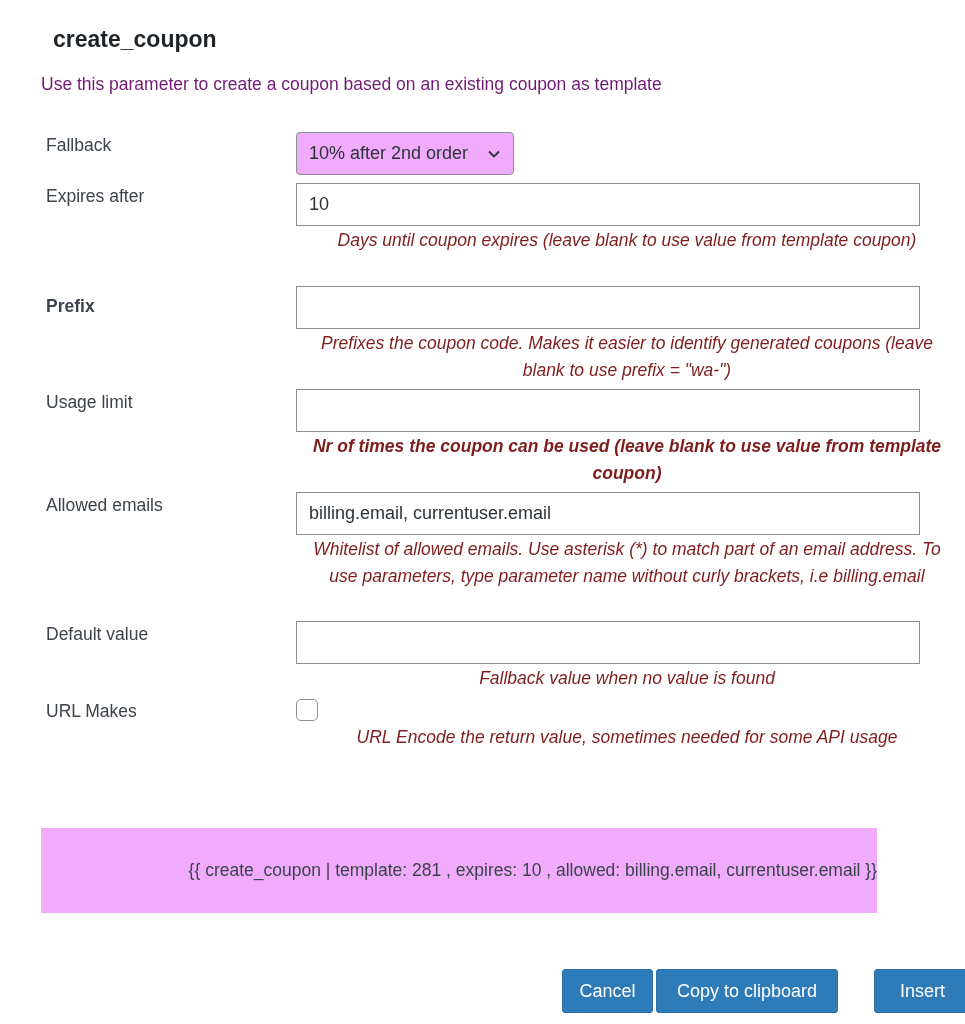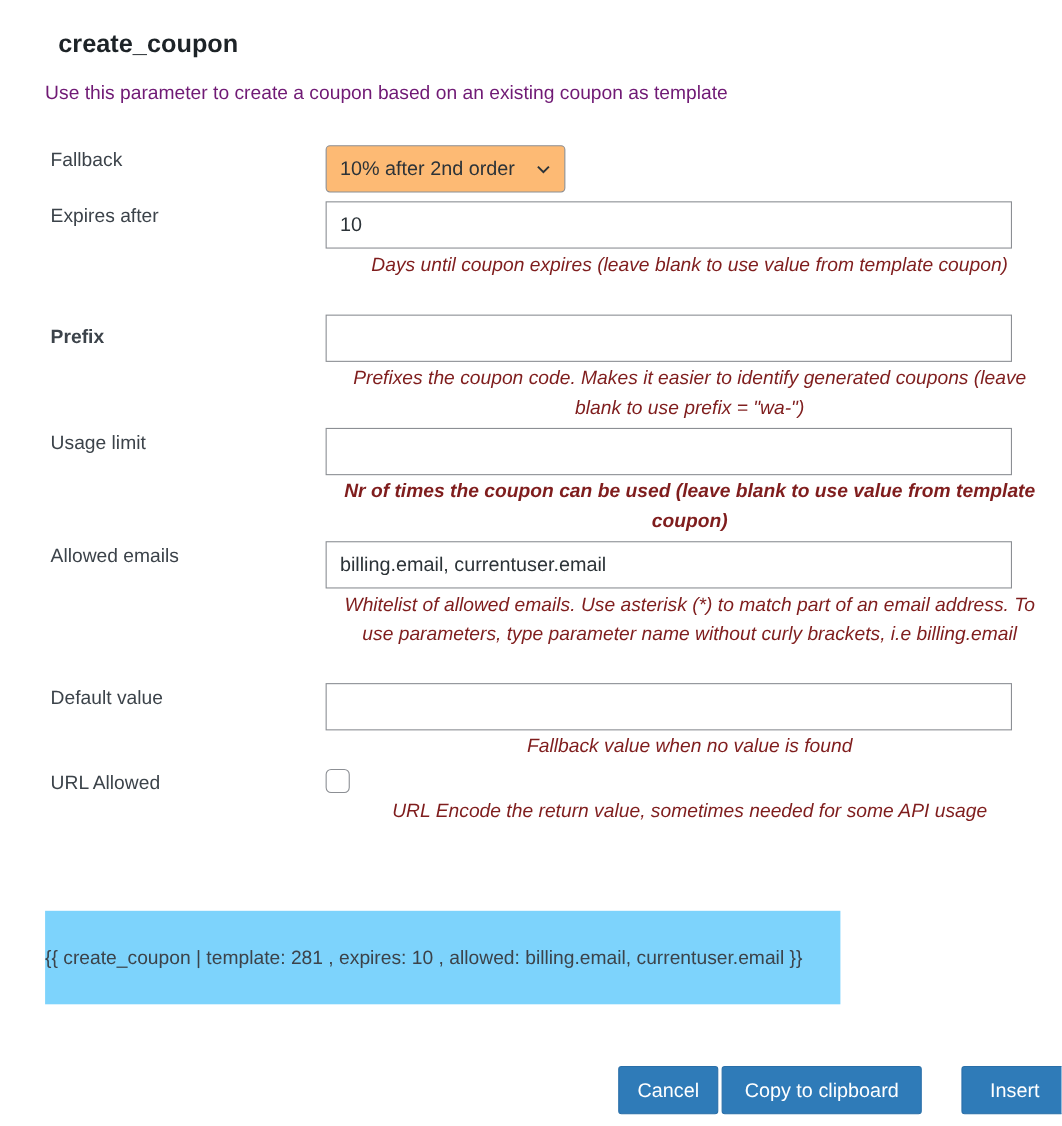--- a/index.html
+++ b/index.html
@@ -21,36 +21,36 @@
   }
   .field-input {
     position: absolute; left: 296px; width: 624px; height: 43px;
     border: 1px solid #8c8f94; border-radius: 0; box-sizing: border-box;
     background: #fff; font-family: "Liberation Sans", sans-serif;
     font-size: 18px; color: #2c3338; padding: 0 12px; outline: none;
   }
   .select {
     position: absolute; left: 296px; width: 218px; height: 43px;
     border: 1px solid #8c8f94; border-radius: 4px; box-sizing: border-box;
-    background: #fdba74; display: flex; align-items: center;
+    background: #f0abfc; display: flex; align-items: center;
     padding-left: 12px; font-size: 18px; color: #2c3338; cursor: pointer;
   }
   .select .chev { position: absolute; right: 12px; top: 14px; }
   .help {
     position: absolute; left: 312px; width: 630px;
     font-size: 17.5px; font-style: italic; color: #7f1d1d; line-height: 27px; text-align: center;
   }
   .checkbox {
     position: absolute; left: 296px; width: 22px; height: 22px;
     border: 1px solid #8c8f94; border-radius: 5px; box-sizing: border-box;
     background: #fff; cursor: pointer;
   }
   .shortcode-box {
-    position: absolute; left: 41px; top: 828px; width: 723px; height: 85px;
-    background: #7dd3fc; display: flex; align-items: center; justify-content: flex-start;
+    position: absolute; left: 41px; top: 828px; width: 836px; height: 85px;
+    background: #f0abfc; display: flex; align-items: center; justify-content: flex-end;
     font-size: 17.5px; color: #3c434a;
   }
   .btn {
     position: absolute; top: 969px; height: 44px;
     background: #2f7bb8; color: #ffffff; border: 1px solid #2a6fa8;
     border-radius: 3px; box-sizing: border-box;
     font-family: "Liberation Sans", sans-serif; font-size: 18px;
     display: flex; align-items: center; justify-content: center; cursor: pointer;
   }
 </style>
@@ -81,21 +81,21 @@
 <div class="help" style="top:433px;font-weight:bold;">Nr of times the coupon can be used (leave blank to use value from template coupon)</div>
 
 <div class="label" style="top:495px;">Allowed emails</div>
 <input class="field-input" style="top: 492px;" type="text" value="billing.email, currentuser.email">
 <div class="help" style="top:536px;">Whitelist of allowed emails. Use asterisk (*) to match part of an email address. To use parameters, type parameter name without curly brackets, i.e billing.email</div>
 
 <div class="label" style="top:624px;">Default value</div>
 <input class="field-input" style="top: 621px;" type="text" value="">
 <div class="help" style="top:665px;">Fallback value when no value is found</div>
 
-<div class="label" style="top:701px;">URL Allowed</div>
+<div class="label" style="top:701px;">URL Makes</div>
 <div class="checkbox" style="top:699px;"></div>
 <div class="help" style="top:724px;">URL Encode the return value, sometimes needed for some API usage</div>
 
 <div class="shortcode-box">
   <span>{{ create_coupon | template: 281 , expires: 10 , allowed: billing.email, currentuser.email }}</span>
 </div>
 
 <button class="btn" style="left:562px; width:91px;">Cancel</button>
 <button class="btn" style="left:656px; width:182px;">Copy to clipboard</button>
 <button class="btn" style="left:842px; width:97px;margin-left:32px;">Insert</button>

